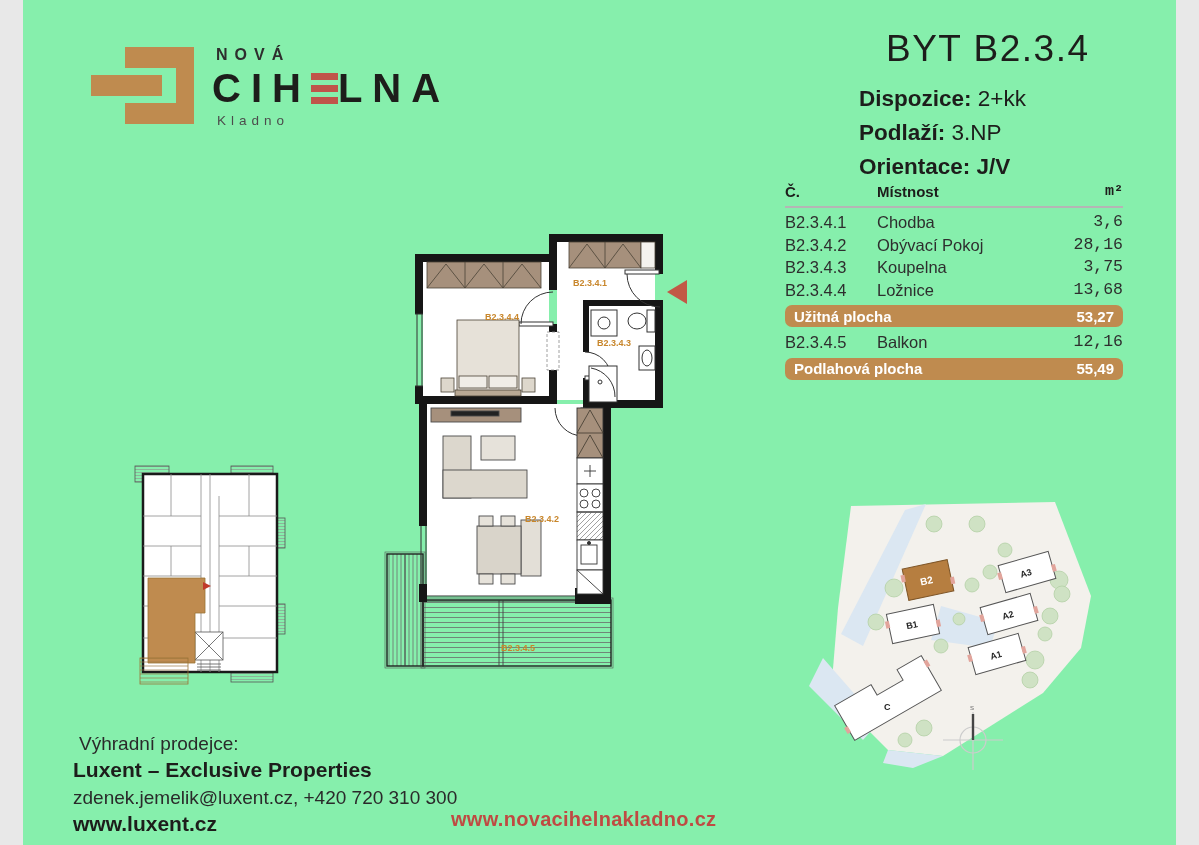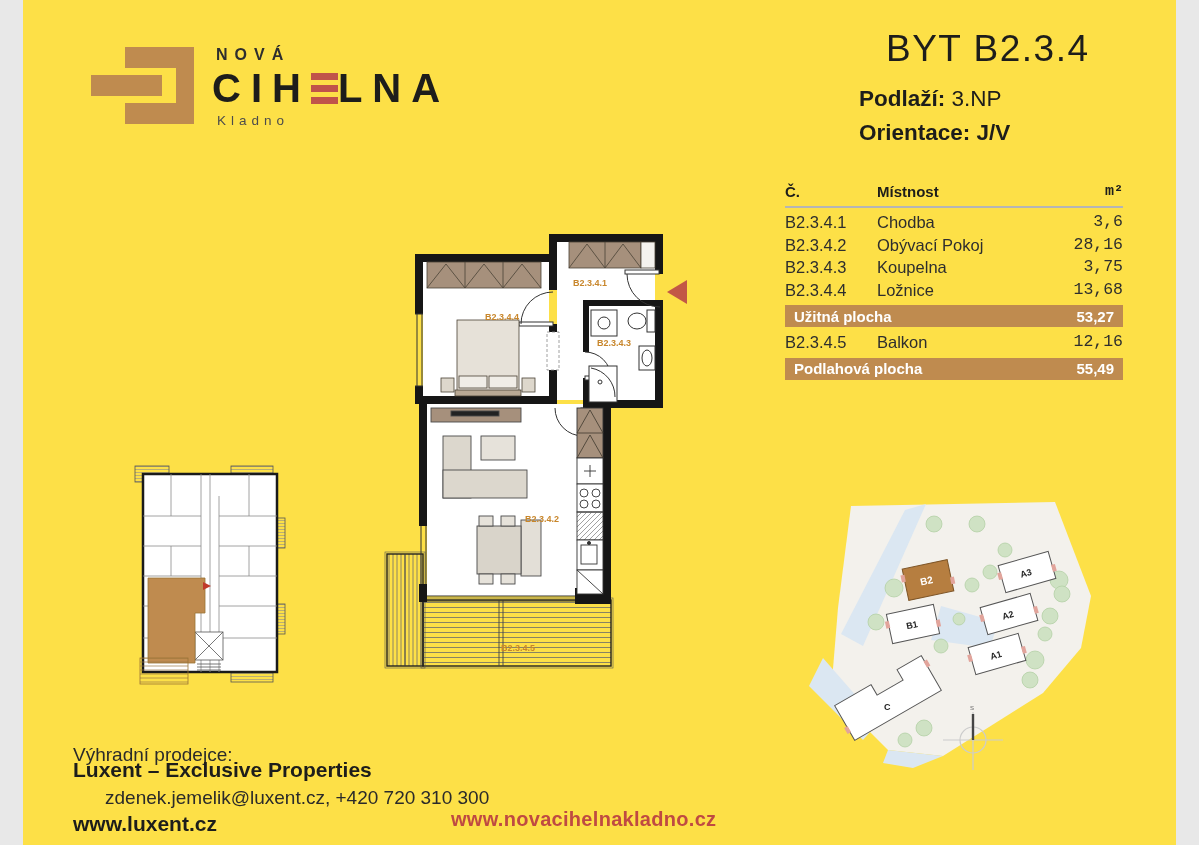--- a/index.html
+++ b/index.html
@@ -1,16 +1,16 @@
 <!DOCTYPE html>
 <html><head>
 <meta charset="utf-8">
 <style>
   html,body{margin:0;padding:0;background:#e8e8e8;}
-  .page{position:relative;width:1153px;height:845px;background:#fde047;overflow:hidden;
+  .page{position:relative;width:1153px;height:845px;background:#86efac;overflow:hidden;
         font-family:"Liberation Sans",sans-serif;color:#1d1d1b;margin:0 auto;}
   .abs{position:absolute;}
 
   
   .brick{position:absolute;background:#bf8b4f;}
   .logo-nova{position:absolute;left:193px;top:46px;font-size:16px;font-weight:600;
              letter-spacing:7px;color:#2e2e2e;}
   .logo-cihelna{position:absolute;left:189px;top:66px;font-size:40px;font-weight:800;
                 letter-spacing:10px;color:#1d1d1b;white-space:nowrap;}
   .ebars{display:inline-block;width:27px;height:31px;position:relative;top:2px;
@@ -29,26 +29,26 @@
   
   .area-table{position:absolute;left:762px;top:183px;width:338px;font-size:16.5px;color:#2e2e2e;}
   .t-head{display:flex;font-size:15px;font-weight:700;color:#1d1d1b;padding-bottom:6px;
           border-bottom:2px solid #b5b5b5;}
   .t-row{display:flex;line-height:22.6px;}
   .c-no{width:92px;}
   .c-room{flex:1;}
   .c-area{width:72px;text-align:right;font-family:Liberation Mono, monospace;}
   .t-rows{margin-top:3px;}
   .t-bar{display:flex;justify-content:space-between;align-items:center;background:#bf8b4f;
-         color:#ffffff;font-size:15px;font-weight:700;height:22px;padding:0 9px;margin:4px 0;}
+         color:#ffffff;font-size:15px;font-weight:700;height:22px;padding:0 9px;margin:4px 0;border-radius:7px;}
 
   
-  .f-line1{position:absolute;left:50px;top:733px;font-size:19px;color:#2a2a2a;margin-top:11px;}
+  .f-line1{position:absolute;left:56px;top:733px;font-size:19px;color:#2a2a2a;}
   .f-line2{position:absolute;left:50px;top:758px;font-size:21px;font-weight:800;color:#1d1d1b;}
-  .f-line3{position:absolute;left:50px;top:787px;font-size:19px;color:#2a2a2a;margin-left:32px;}
+  .f-line3{position:absolute;left:50px;top:787px;font-size:19px;color:#2a2a2a;}
   .f-line4{position:absolute;left:50px;top:812px;font-size:21px;font-weight:800;color:#1d1d1b;}
   .f-url{position:absolute;left:428px;top:808px;font-size:20px;font-weight:800;color:#bf4a42;
          letter-spacing:0.3px;}
   .f-disc{position:absolute;left:758px;top:790px;width:420px;font-size:9.5px;line-height:15.5px;
           color:#4a4a4a;}
 
   svg text{font-family:"Liberation Sans",sans-serif;}
   .plan-label{font-size:9px;font-weight:700;fill:#c8862b;}
 </style>
 </head>
@@ -61,20 +61,21 @@
     <div class="brick" style="left:68px;top:75px;width:71px;height:21px;"></div>
     <div class="brick" style="left:102px;top:103px;width:69px;height:21px;"></div>
     <div class="brick" style="left:153px;top:68px;width:18px;height:35px;"></div>
     <div class="logo-nova">NOVÁ</div>
     <div class="logo-cihelna"><span>CIH</span><span class="ebars"></span><span>LNA</span></div>
     <div class="logo-kladno">Kladno</div>
   </div>
 
   <div class="unit-title">BYT B2.3.4</div>
   <div class="specs">
+    <div><b>Dispozice:</b> <span class="spec-val">2+kk</span></div>
     <div><b>Podlaží:</b> <span class="spec-val">3.NP</span></div>
     <div><b>Orientace:</b> <span class="spec-val bold">J/V</span></div>
   </div>
 
   <div class="area-table">
     <div class="t-head">
       <span class="c-no">Č.</span>
       <span class="c-room">Místnost</span>
       <span class="c-area">m²</span>
     </div>

